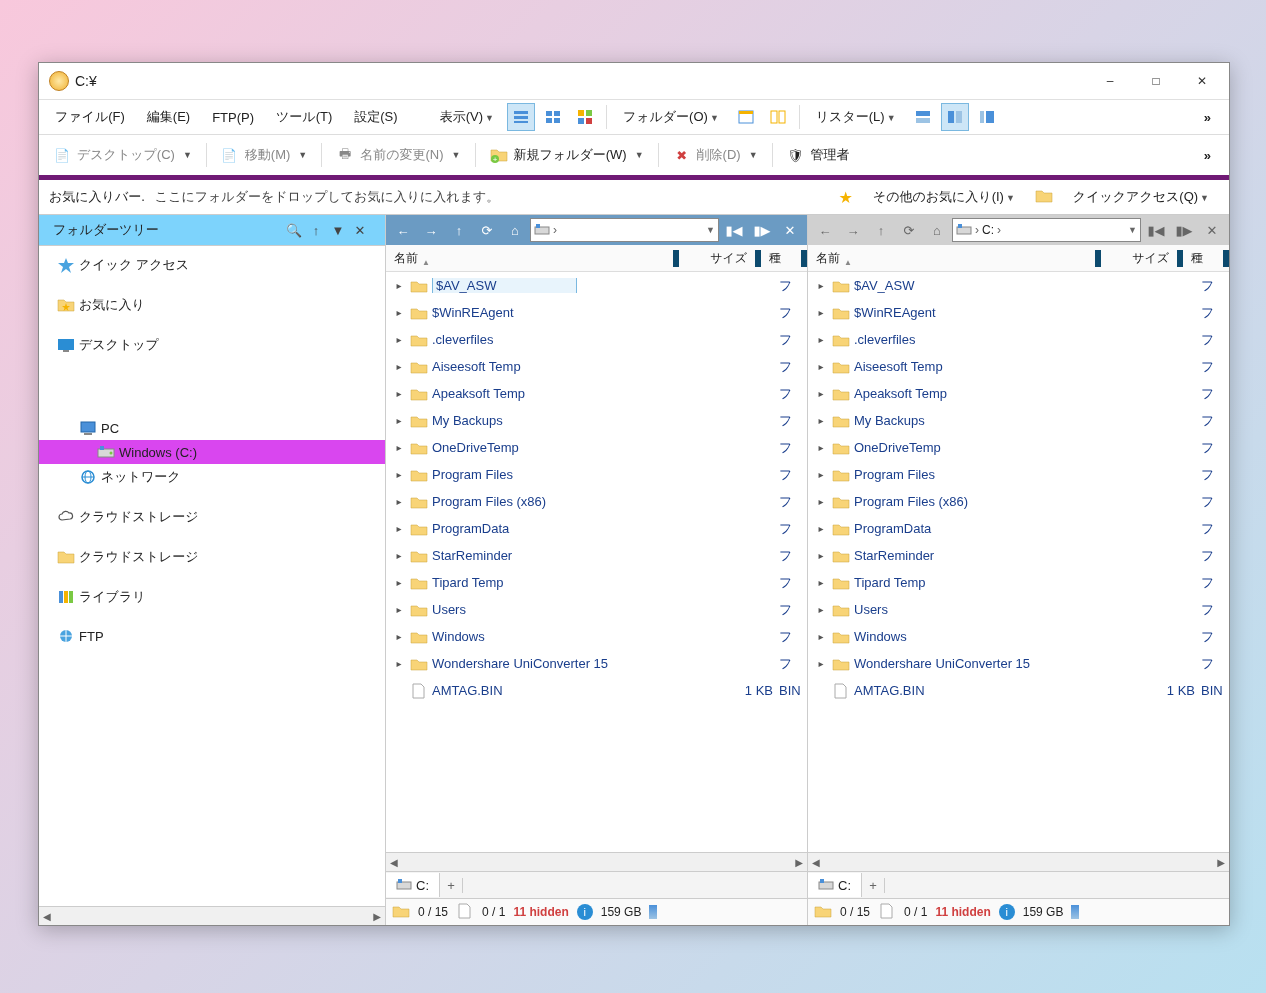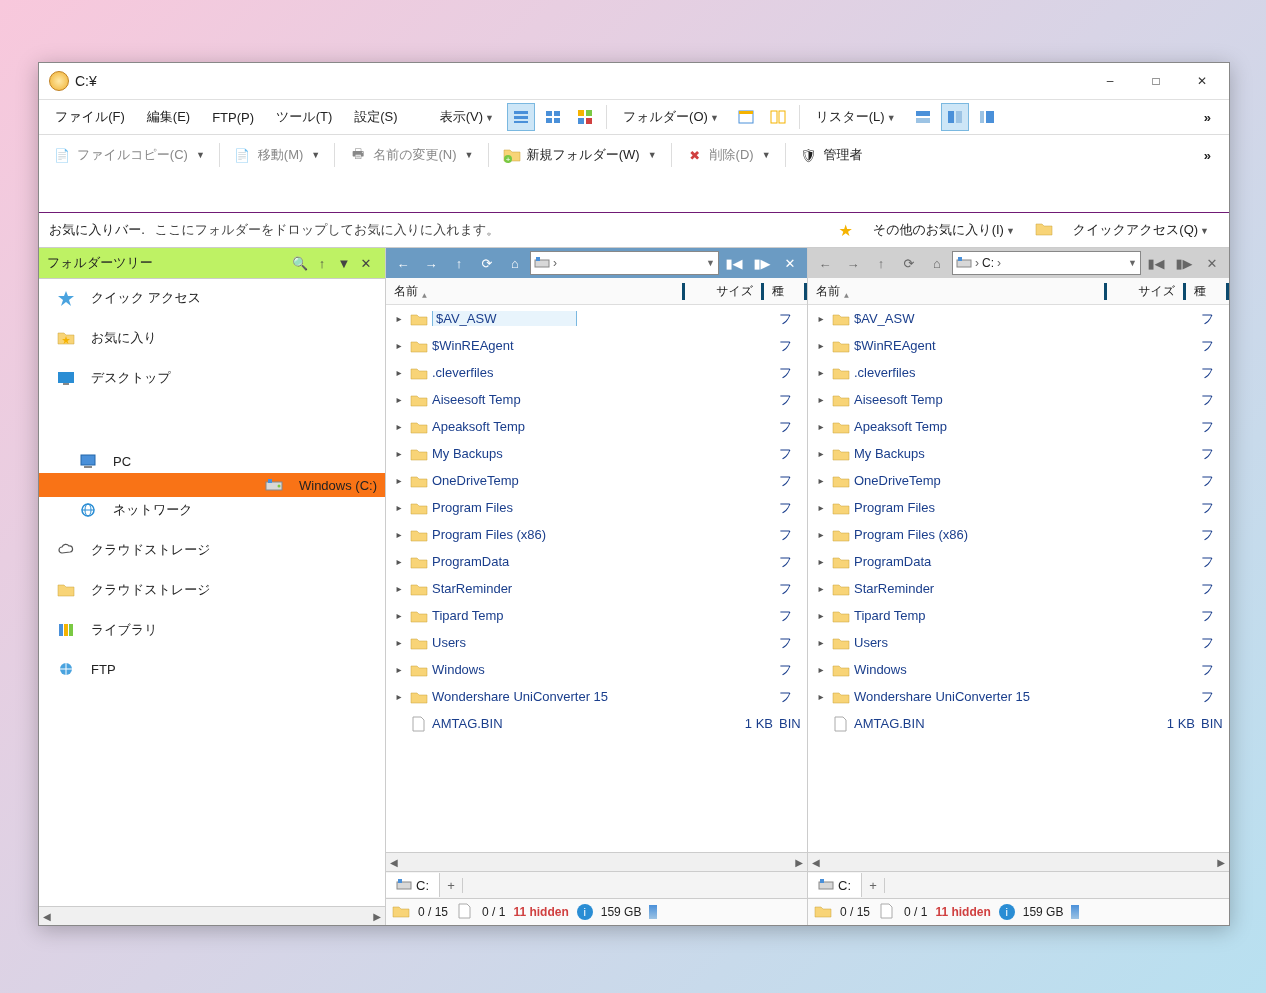--- a/index.html
+++ b/index.html
@@ -15,46 +15,46 @@
 .drop{font-size:9px;margin-left:2px;color:#555;}
 .viewbtn{width:26px;height:26px;border:1px solid transparent;display:inline-flex;align-items:center;justify-content:center;margin:0 1px;}
 .viewbtn.sel{background:#cde6f7;border-color:#7ab8e0;}
 .viewbtn svg{width:16px;height:16px;}
 .chev{margin-left:auto;font-size:13px;padding:0 12px;font-weight:bold;}
 .toolbar2{height:40px;display:flex;align-items:center;border-top:1px solid #ddd;padding:0 6px;gap:2px;}
 .tbtn{display:flex;align-items:center;padding:4px 8px;color:#888;gap:6px;white-space:nowrap;}
 .tbtn.on{color:#222;}
 .tbtn .ico{width:18px;height:18px;display:inline-flex;align-items:center;justify-content:center;}
 .sep{width:1px;height:24px;background:#ddd;margin:0 4px;}
-.favbar{height:34px;display:flex;align-items:center;border-top:1px solid #701a75;padding:0 10px;gap:10px;margin-top:37px;}
+.favbar{height:34px;display:flex;align-items:center;border-top:5px solid #701a75;padding:0 10px;gap:10px;}
 .favbar .hint{color:#444;}
 .favbar .spacer{flex:1;}
 .star{color:#f5b301;font-size:16px;}
 .main{flex:1;display:flex;border-top:1px solid #ccc;min-height:0;}
 .treecol{width:346px;display:flex;flex-direction:column;border-right:1px solid #ccc;}
-.treehdr{height:30px;display:flex;align-items:center;padding:0 8px;border-bottom:1px solid #ccc;background:#bef264;justify-content:space-between;}
+.treehdr{height:30px;display:flex;align-items:center;padding:0 14px;border-bottom:1px solid #ccc;background:#7dd3fc;justify-content:space-between;}
 .treehdr .lbl{flex:1;}
 .treehdr .ibtn{width:22px;text-align:center;color:#444;}
 .tree{flex:1;overflow:auto;padding:6px 0;}
-.tnode{display:flex;align-items:center;padding:4px 8px 4px 18px;gap:16px;}
+.tnode{display:flex;align-items:center;padding:4px 8px 4px 18px;gap:4px;}
 .tnode.l2{padding-left:40px;}
 .tnode.l3{padding-left:58px;}
-.tnode.sel{background:#f97316;justify-content:flex-end;}
+.tnode.sel{background:#d946ef;}
 .tnode .ticon{width:18px;height:16px;display:inline-block;}
 .hscroll{height:18px;border-top:1px solid #ccc;background:#f0f0f0;display:flex;align-items:center;justify-content:space-between;padding:0 4px;font-size:10px;color:#666;}
 .panel{flex:1;display:flex;flex-direction:column;border-right:1px solid #ccc;min-width:0;}
 .panel:last-child{border-right:none;}
 .navbar{height:30px;display:flex;align-items:center;gap:2px;padding:0 4px;}
 .navbar.active{background:#6b9bc3;}
 .navbar.inactive{background:#d0d0d0;}
 .nbtn{width:26px;height:24px;display:flex;align-items:center;justify-content:center;color:#fff;}
 .navbar.inactive .nbtn{color:#666;}
 .path{flex:1;height:22px;background:#fff;border:1px solid #888;display:flex;align-items:center;padding:0 3px;gap:3px;font-size:12px;}
 .colhdr{height:26px;display:flex;align-items:center;border-bottom:1px solid #ddd;background:#fafafa;font-size:12px;}
-.colhdr .c{padding:0 8px;border-right:3px solid #0c4a6e;display:flex;align-items:flex-end;gap:4px;font-family:Liberation Mono, monospace;}
+.colhdr .c{padding:0 8px;border-right:6px solid #0c4a6e;display:flex;align-items:flex-end;gap:4px;}
 .flist{flex:1;overflow:auto;}
 .frow{display:flex;align-items:center;height:27px;padding-left:6px;color:#1a3e8c;}
 .frow .exp{width:14px;text-align:center;color:#555;font-size:10px;}
 .frow .ficon{width:18px;height:16px;margin:0 4px;}
 .frow .fname{flex:1;white-space:nowrap;overflow:hidden;text-overflow:ellipsis;}
 .frow .fsize{width:60px;text-align:right;padding-right:6px;}
 .frow .ftype{width:24px;padding-right:4px;}
 .frow.selbox .fname span{border:1px solid #7ab8e0;background:#e8f4fc;padding:1px 80px 1px 3px;}
 .tabstrip{height:26px;border-top:1px solid #ccc;display:flex;align-items:center;background:#f4f4f4;}
 .tab{height:24px;padding:0 10px;display:flex;align-items:center;gap:4px;border-right:1px solid #ccc;background:#fff;}
@@ -144,21 +144,21 @@
           <rect x="1" y="2" width="4" height="12" fill="#9cc3e4"></rect>
           <rect x="7" y="2" width="8" height="12" fill="#4a90d9"></rect>
         </svg>
       </div>
     <div class="chev">»</div>
   </div>
 
   <div class="toolbar2">
     <div class="tbtn">
         <span class="ico">📄</span>
-        <span>ファイルコピー(C)</span>
+        <span>デスクトップ(C)</span>
         <span class="drop">▼</span>
       </div>
     <div class="sep"></div>
     <div class="tbtn">
         <span class="ico">📄</span>
         <span>移動(M)</span>
         <span class="drop">▼</span>
       </div>
     <div class="sep"></div>
     <div class="tbtn">

